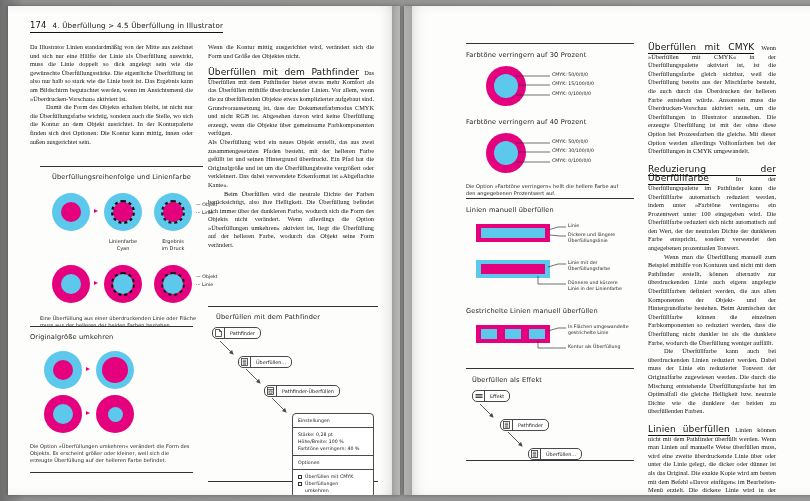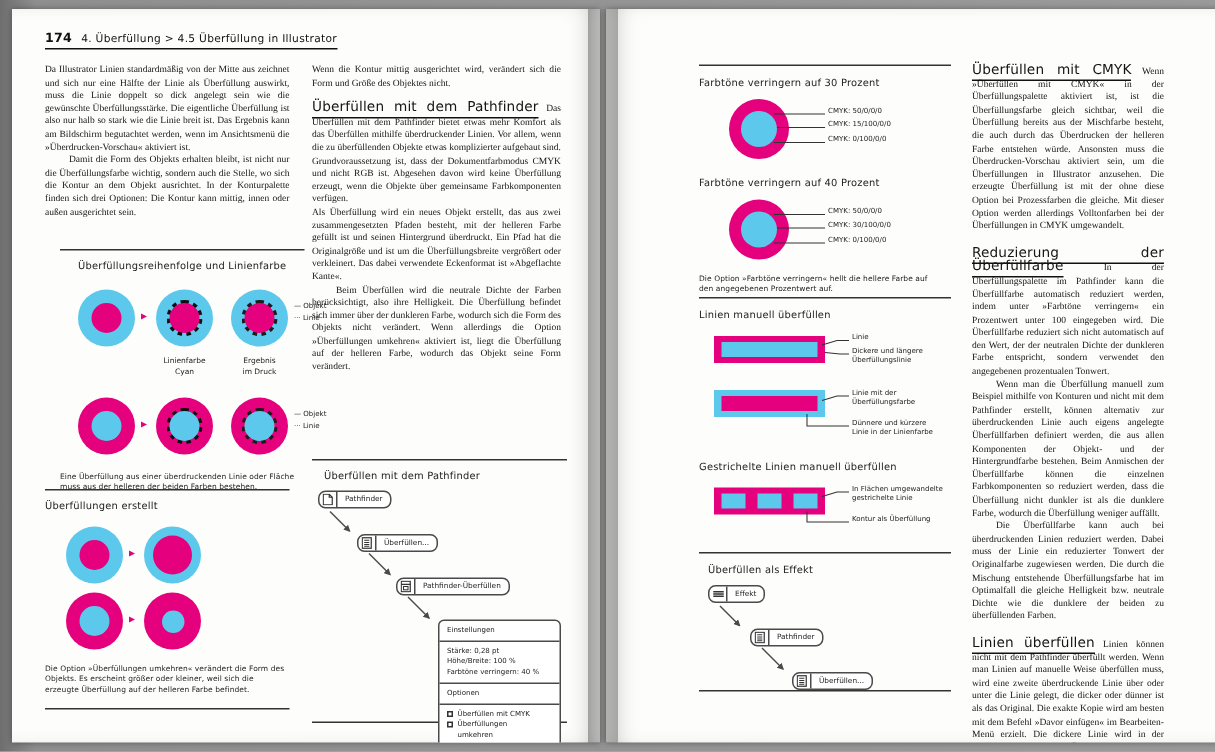--- a/index.html
+++ b/index.html
@@ -29,21 +29,21 @@
   
   .runhead {
     position: absolute; top: 14px;
     font-family: "DejaVu Sans", sans-serif;
     font-size: 7.1px; letter-spacing: .2px;
     color: #111;
     border-bottom: 1.1px solid #111;
     padding-bottom: 2px;
     white-space: nowrap;
   }
-  .runhead .folio { font-weight: bold; font-size: 8.4px; margin-right: 6px; }
+  .runhead .folio { font-weight: normal; font-size: 8.4px; margin-right: 6px; }
   .runhead.l { left: 22px; }
   .runhead.r { right: 22px; font-weight: bold; font-size: 8.4px; border-bottom: 1.1px solid #111;}
 
   
   .col { position: absolute; top: 37px; }
   .body-txt {
     font-family: "Liberation Serif", serif;
     font-size: 6.35px; line-height: 8.6px;
     text-align: justify; color: #141414;
     hyphens: auto;
@@ -178,21 +178,21 @@
         <span class="ring" style="left:123px; top:13px; width:20px; height:20px; background:#5bc8ec;"></span>
         <span class="lbl" style="position:absolute; left:156px; top:13px;">—&nbsp;<span>Objekt</span></span>
         <span class="lbl" style="position:absolute; left:156px; top:21px;">···&nbsp;<span>Linie</span></span>
       </div>
 
       <div class="fig-cap" style="margin-top:6px; width:160px;">Eine Überfüllung aus einer überdruckenden Linie oder Fläche muss aus der helleren der beiden Farben bestehen.</div>
     </div>
 
     <div class="fig" style="left:22px; top:320px; width:163px;">
       <div class="rule" style="width:163px;"></div>
-      <div class="fig-title" style="margin-top:6px;">Überfüllungen erstellt</div>
+      <div class="fig-title" style="margin-top:6px;">Originalgröße umkehren</div>
 
       <div style="position:relative; height:44px; margin-top:8px;">
         <span class="ring" style="left:14px; top:2px; width:38px; height:38px; background:#5bc8ec;"></span>
         <span class="ring" style="left:23px; top:11px; width:20px; height:20px; background:#e5007e;"></span>
         <span class="arrowhead" style="left:56px; top:18px;"></span>
         <span class="ring" style="left:66px; top:2px; width:38px; height:38px; background:#5bc8ec;"></span>
         <span class="ring" style="left:72px; top:8px; width:26px; height:26px; background:#e5007e;"></span>
       </div>
 
       <div style="position:relative; height:44px;">

